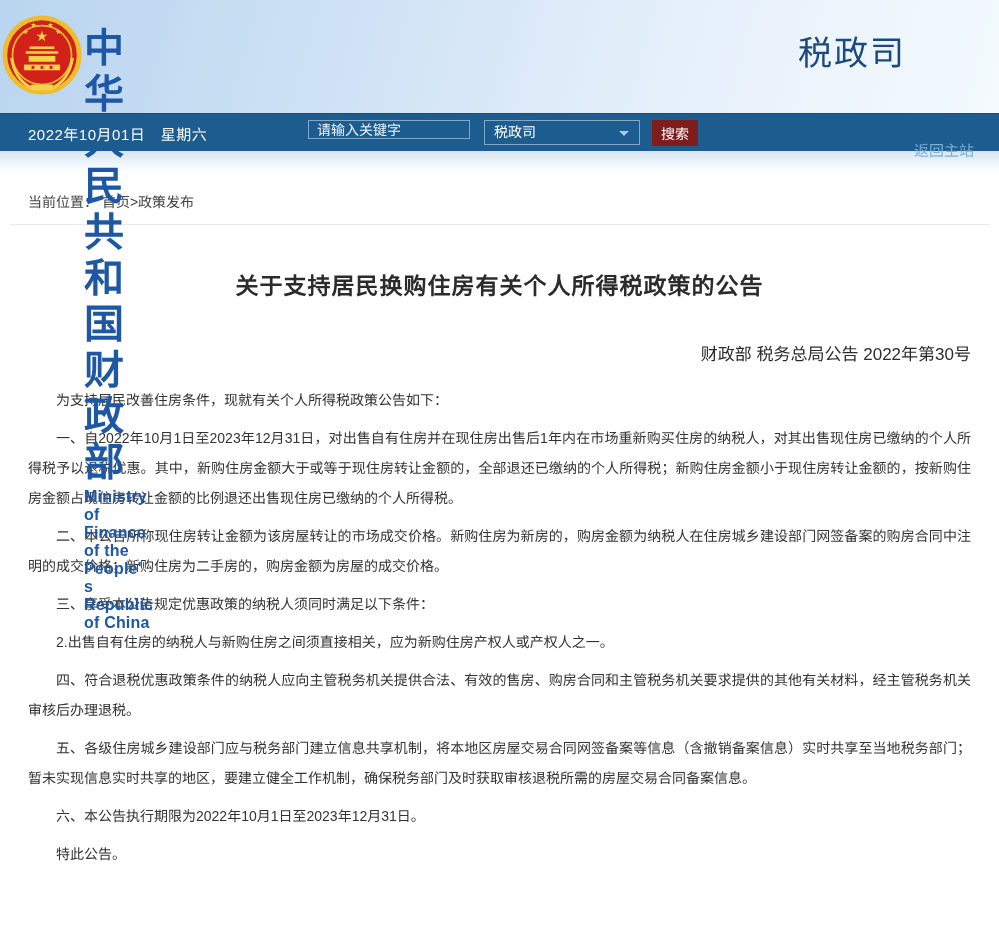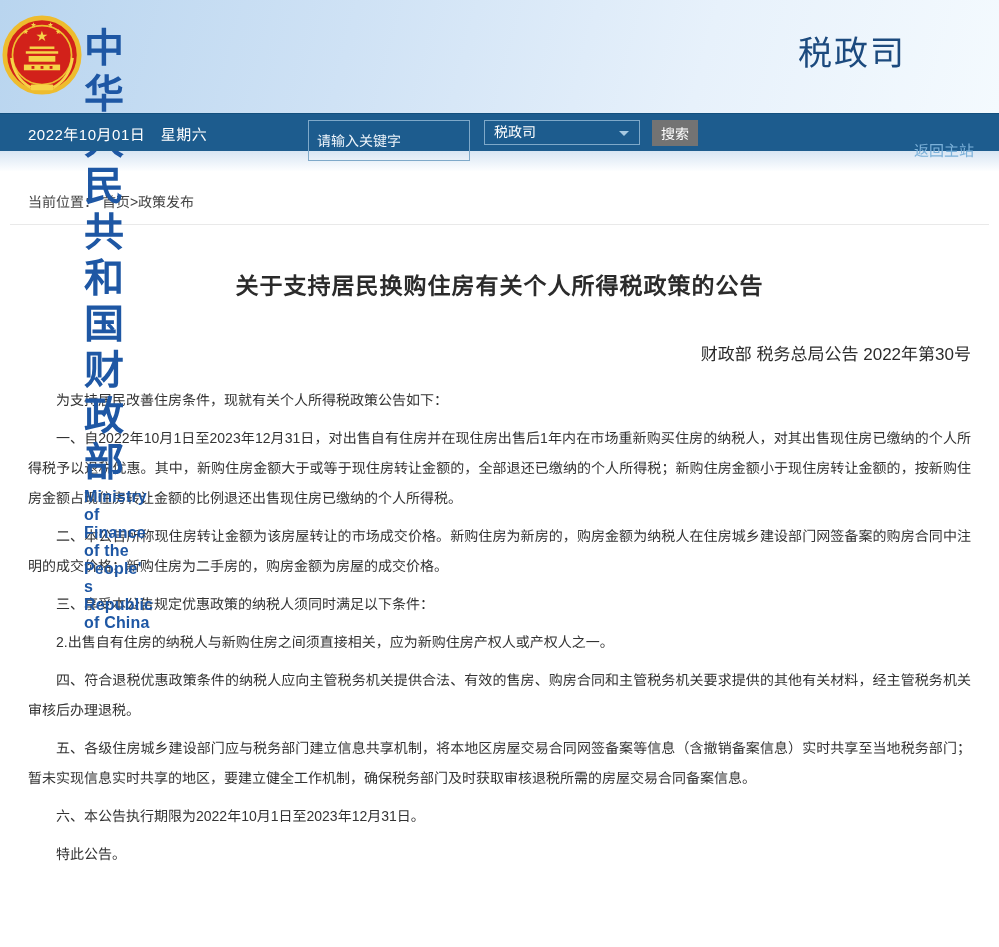--- a/index.html
+++ b/index.html
@@ -16,39 +16,39 @@
   .logo { position:absolute; left:2px; top:12px; display:flex; align-items:flex-start; cursor:pointer; }
   .emblem { width:80px; height:88px; display:block; }
   .title-block { position:absolute; left:82px; top:13px; }
   .title-cn { font-size:40px; font-weight:bold; color:#1e57a4; letter-spacing:1px; line-height:46px; }
   .title-en { font-size:16px; font-weight:bold; color:#1e57a4; margin-top:3px; letter-spacing:0.2px; }
   .dept { position:absolute; left:798px; top:26px; font-size:34px; color:#1c4a7e; letter-spacing:2px; }
   
   .navbar { position:relative; height:38px; background:#1d5c8e; border-top:1px solid #14507e; }
   .nav-date { position:absolute; left:28px; top:50%; transform:translateY(-50%); color:#ffffff; font-size:15px; letter-spacing:0.5px; }
   .search-input {
-    position:absolute; left:308px; top:6px; width:162px; height:41px;
+    position:absolute; left:308px; top:6px; width:162px; height:19px;
     background:transparent; border:1px solid #7fa9c9; color:#fff;
     padding:0 8px; font-size:14px; outline:none;
     font-family:"Liberation Sans","DejaVu Sans",sans-serif;
   }
   .search-input::placeholder { color:#eef5fb; opacity:1; }
   .category {
     position:absolute; left:484px; top:6px; width:156px; height:25px;
     border:1px solid #7fa9c9; color:#fff; font-size:14px; line-height:23px;
     padding:0 9px; cursor:pointer;
   }
   .category .arrow {
     position:absolute; right:10px; top:10px; width:0; height:0;
     border-left:5px solid transparent; border-right:5px solid transparent;
     border-top:5px solid #a7c9e2;
   }
   .search-btn {
     position:absolute; left:652px; top:6px; width:46px; height:26px;
-    background:#737373; border:none; color:#fff; font-size:14px; cursor:pointer;
+    background:#7f1d1d; border:none; color:#fff; font-size:14px; cursor:pointer;
     font-family:"Liberation Sans","DejaVu Sans",sans-serif;
   }
   .home-link { position:absolute; right:25px; top:50%; transform:translateY(-50%); color:#7cb1d9; font-size:15px; text-decoration:none; cursor:pointer;margin-top:16px; }
   
   .fade-strip { height:20px; background:linear-gradient(#d7e5f3,#fdfeff); }
   
   .breadcrumb { margin:20px 0 0 28px; font-size:14px; color:#444; }
   .breadcrumb a { color:#444; text-decoration:none; cursor:pointer; }
   .divider { border:none; border-top:1px solid #e9e9e9; margin:13px 10px 0; }
   

